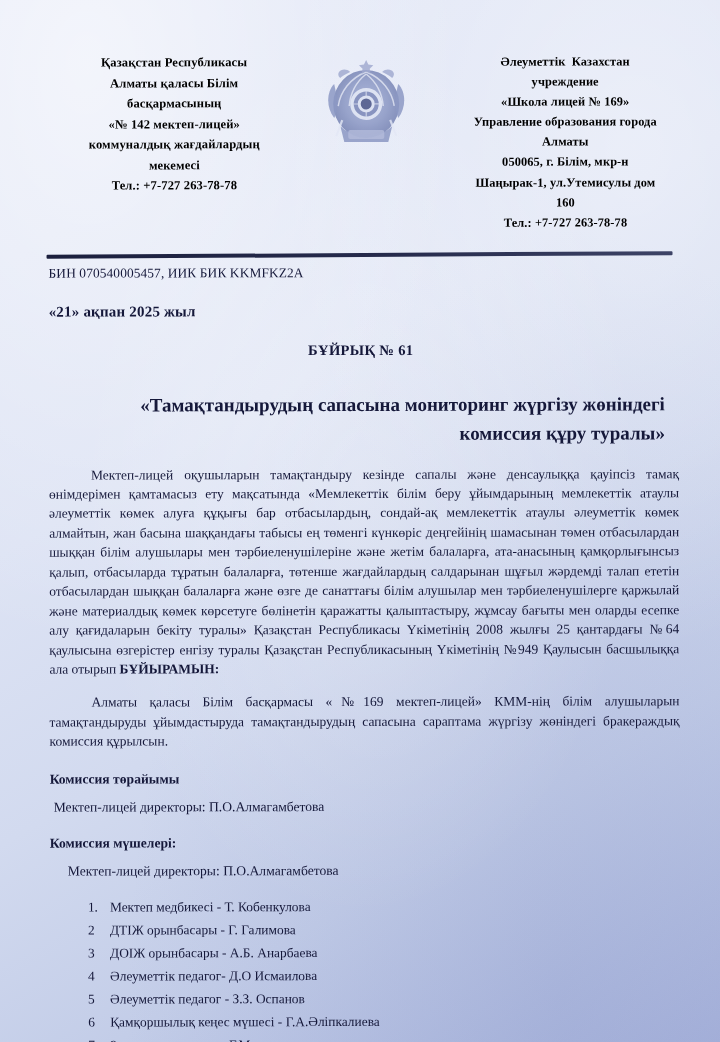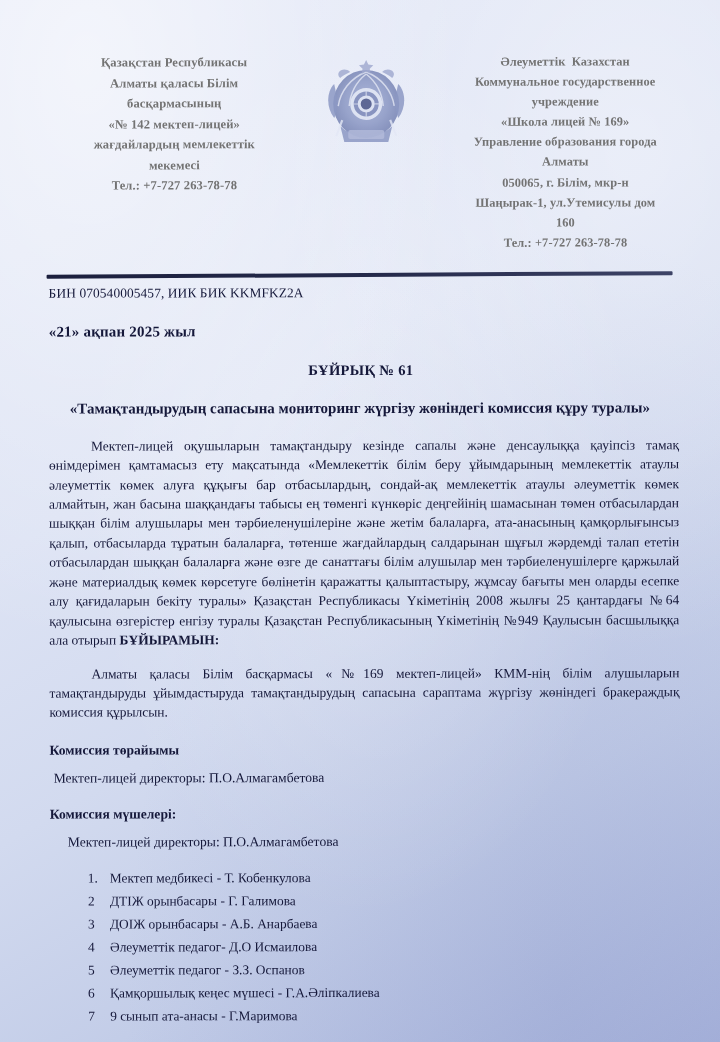--- a/index.html
+++ b/index.html
@@ -53,21 +53,21 @@
     padding: 52px 22px 0 48px;
   }
 
   .lh-col {
     width: 252px;
     text-align: center;
     font-weight: bold;
     font-size: 12.6px;
     line-height: 1.63;
     letter-spacing: 0.1px;
-    color: #737373;
+    color: #000000;
   }
   .lh-col.right {
     width: 266px;
     font-size: 12.4px;
     line-height: 1.62;
   }
   .lh-col div { white-space: pre-wrap; }
 
   .emblem-wrap {
     width: 96px;
@@ -109,25 +109,25 @@
   
   .order-no {
     margin: 22px 0 0 0;
     text-align: center;
     font-size: 14.6px;
     font-weight: bold;
     letter-spacing: 0.3px;
   }
 
   .order-subject {
-    margin: 18px 56px 0 54px;
-    font-size: 15px;
+    margin: 32px 56px 0 54px;
+    font-size: 19px;
     font-weight: bold;
     line-height: 1.52;
-    text-align: center;
+    text-align: right;
   }
 
   
   .body-para {
     margin: 16px 42px 0 48px;
     font-size: 13.5px;
     line-height: 1.44;
     text-align: justify;
     text-indent: 42px;
     hyphens: none;
@@ -173,21 +173,21 @@
 
 <div class="page skew">
 
   <div class="letterhead">
 
     <div class="lh-col left">
       <div>Қазақстан Республикасы</div>
       <div>Алматы қаласы Білім</div>
       <div>басқармасының</div>
       <div>«№ 142 мектеп-лицей»</div>
-      <div>жағдайлардың мемлекеттік</div>
+      <div>коммуналдық жағдайлардың</div>
       <div>мекемесі</div>
       <div>Тел.: +7-727 263-78-78</div>
     </div>
 
     <div class="emblem-wrap">
       <svg class="emblem" viewBox="0 0 84 96">
         <defs>
           <radialGradient id="gEm" cx="50%" cy="48%" r="58%">
             <stop offset="0%" stop-color="#9aa6cf"></stop>
             <stop offset="55%" stop-color="#7e8cbd"></stop>
@@ -226,21 +226,20 @@
 
         <path d="M42 6 l2.2 4.6 5 .7 -3.6 3.5 .9 5 -4.5-2.4 -4.5 2.4 .9-5 -3.6-3.5 5-.7 Z" fill="#8e99c5" opacity="0.8"></path>
 
         <line x1="18" y1="66" x2="12" y2="82" stroke="#e3e7f5" stroke-width="2.2" opacity="0.8"></line>
         <line x1="66" y1="66" x2="72" y2="82" stroke="#e3e7f5" stroke-width="2.2" opacity="0.8"></line>
       </svg>
     </div>
 
     <div class="lh-col right">
       <div>Әлеуметтік  Казахстан</div>
-      <div>Коммунальное государственное</div>
       <div>учреждение</div>
       <div>«Школа лицей № 169»</div>
       <div>Управление образования города</div>
       <div>Алматы</div>
       <div>050065, г. Білім, мкр-н</div>
       <div>Шаңырак-1, ул.Утемисулы дом</div>
       <div>160</div>
       <div>Тел.: +7-727 263-78-78</div>
     </div>
   </div>

